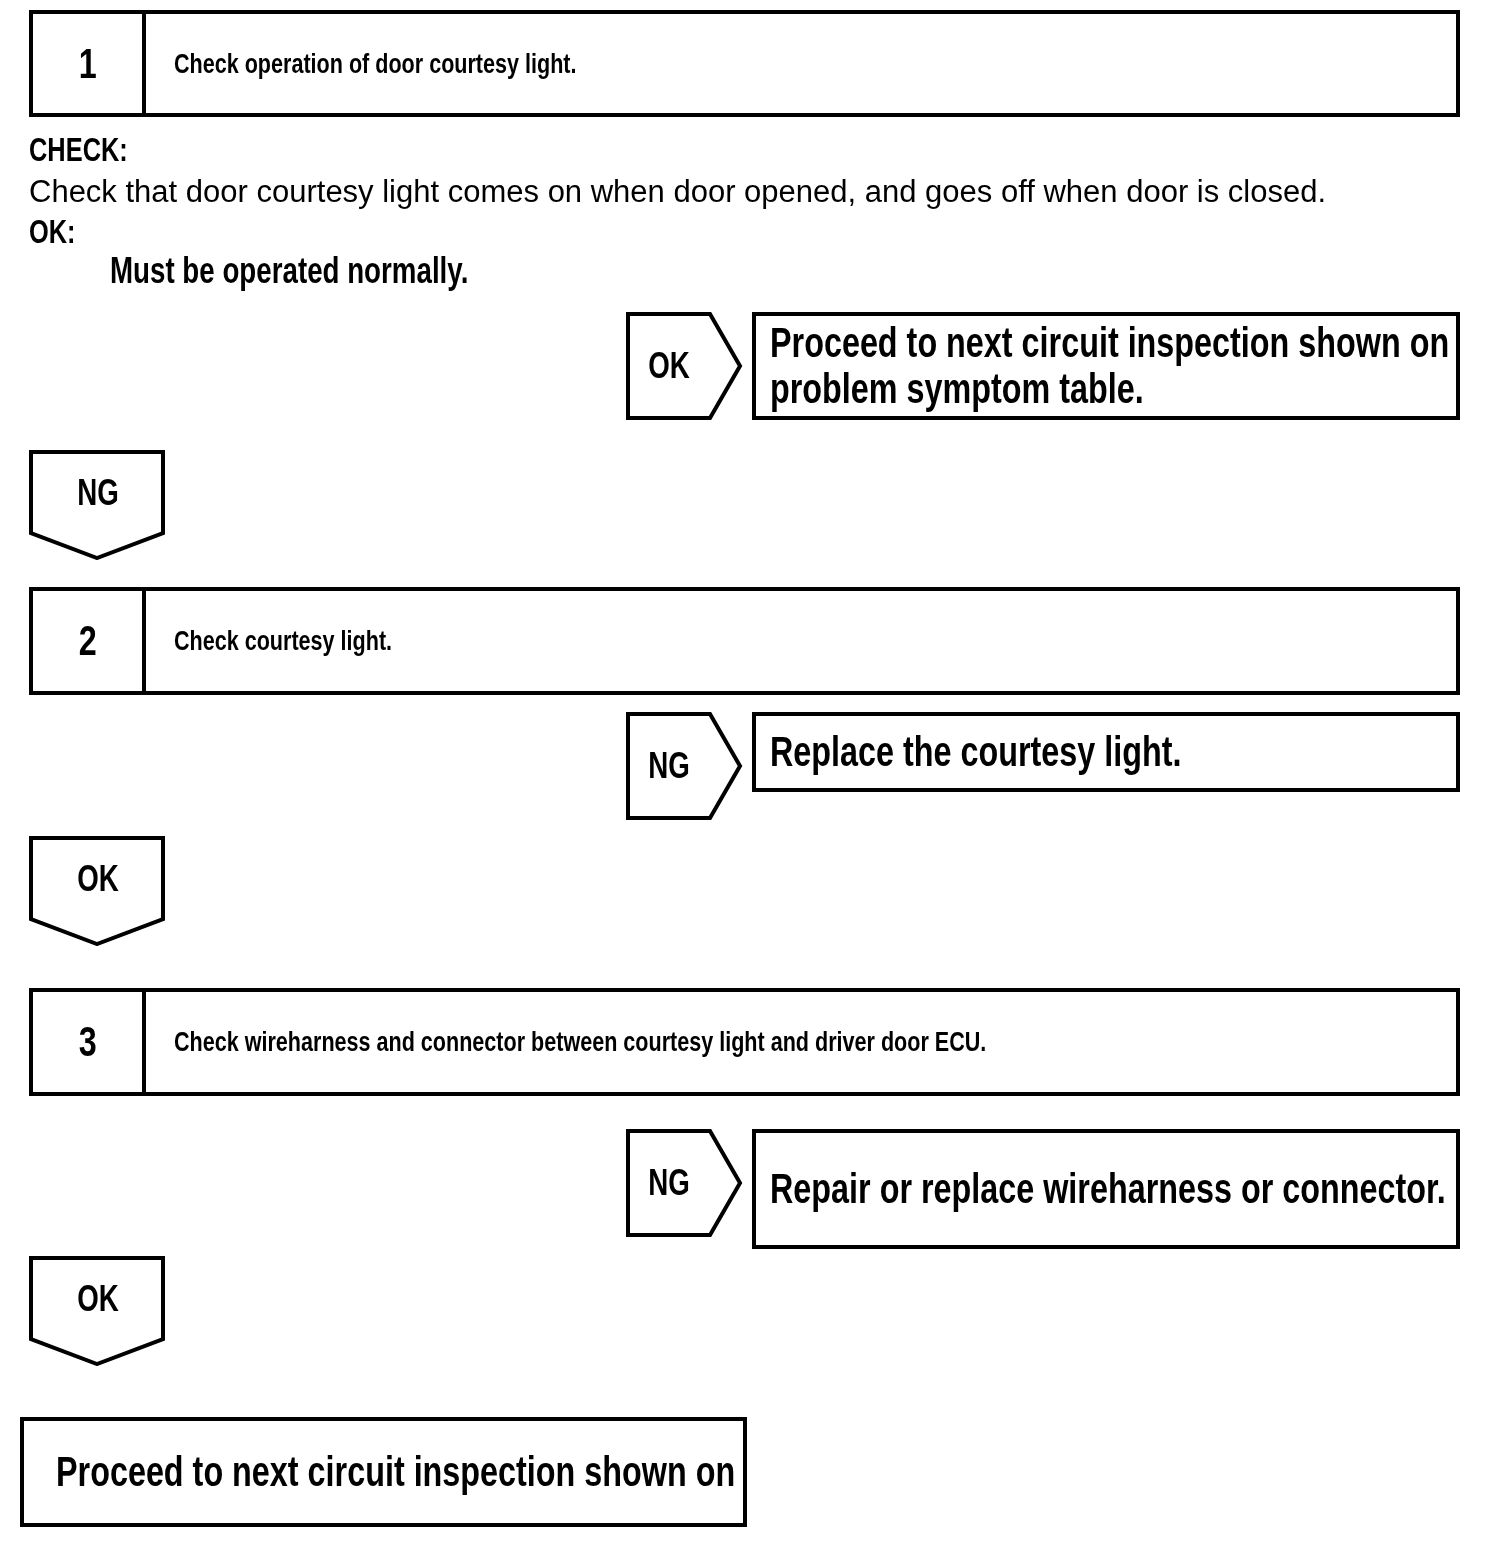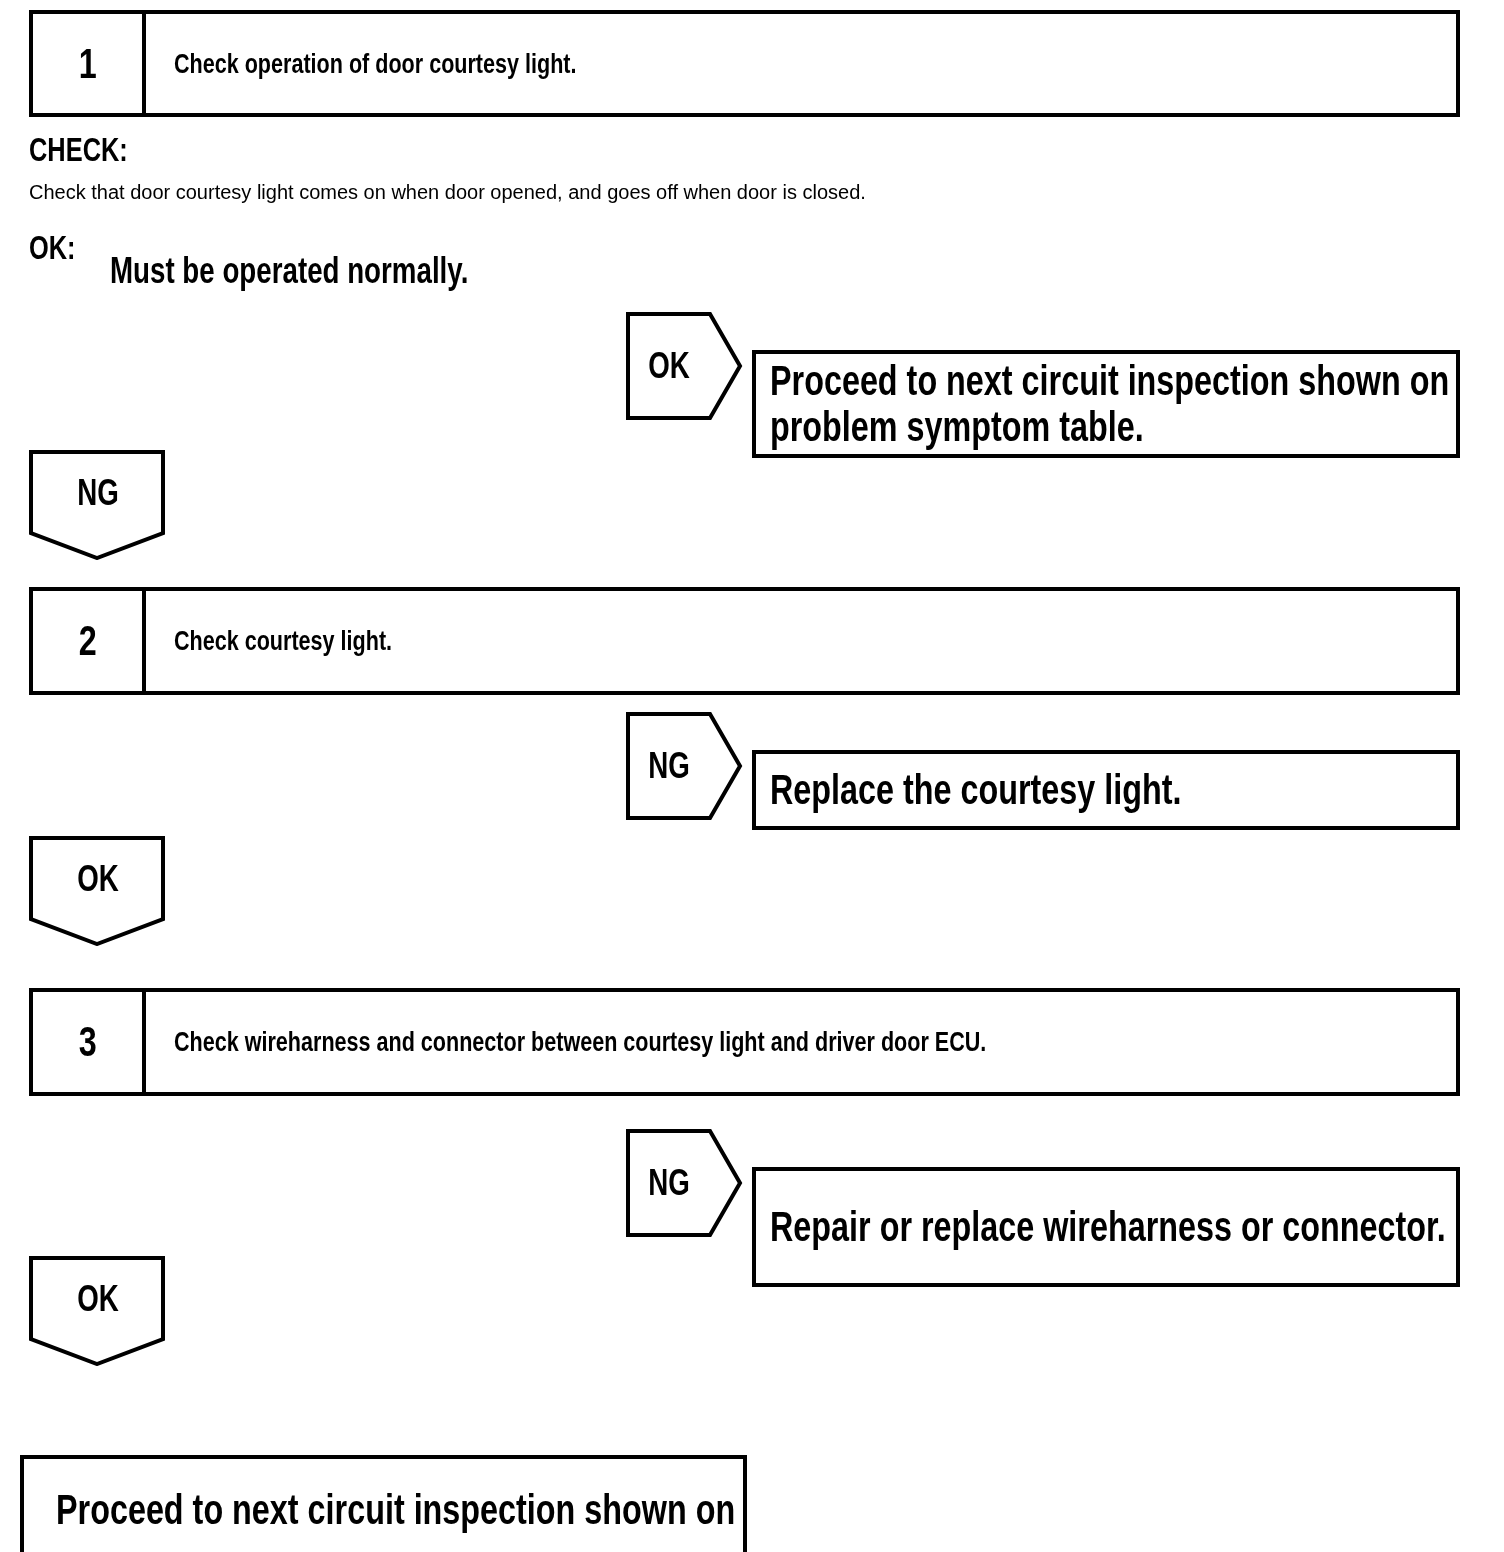--- a/index.html
+++ b/index.html
@@ -33,21 +33,21 @@
   }
 
   
   .txt{position:absolute;left:29px;}
   .heading{
     font-weight:bold;font-size:33px;line-height:36px;
     text-decoration:underline;
     text-decoration-thickness:3px;
     text-underline-offset:5px;
   }
-  .bodytxt{font-size:20px;line-height:36px;}
+  .bodytxt{font-size:31px;line-height:36px;}
   .criteria{font-weight:bold;font-size:36px;line-height:40px;}
 
   
   .penta-right{position:absolute;width:118px;height:108px;}
   .penta-right svg{position:absolute;left:0;top:0;}
   .penta-right .lbl{
     position:absolute;left:0;top:0;width:86px;height:108px;
     display:flex;align-items:center;justify-content:center;
     font-weight:bold;font-size:36px;
   }
@@ -60,42 +60,42 @@
     display:flex;align-items:center;justify-content:center;
     font-weight:bold;font-size:36px;
   }
 
   
   .action-box{
     position:absolute;
     border:4px solid #000;box-sizing:border-box;background:#fff;
     display:flex;flex-direction:column;justify-content:center;
     padding-left:14px;padding-right:6px;
-    font-weight:bold;font-size:42px;line-height:46px;margin-top:38px;
+    font-weight:bold;font-size:42px;line-height:46px;
   }
 </style>
 </head>
 <body>
 
 <div class="canvas">
 
   <div class="step" style="top:10px;height:107px;">
     <div class="step-num">
       <span class="cond-c">1</span>
     </div>
     <div class="step-title">
       <span class="cond">Check operation of door courtesy light.</span>
     </div>
   </div>
 
   <div class="txt heading" style="top:132px;">
     <span class="cond">CHECK:</span>
   </div>
   <div class="txt bodytxt" style="top:174px;">Check that door courtesy light comes on when door opened, and goes off when door is closed.</div>
-  <div class="txt heading" style="top:230px;">
+  <div class="txt heading" style="top:214px;">
     <span class="cond">OK:</span>
   </div>
   <div class="txt criteria" style="top:251px;left:110px;">
     <span class="cond">Must be operated normally.</span>
   </div>
 
   <div class="penta-right" style="left:626px;top:312px;">
     <svg width="118" height="108" viewBox="0 0 118 108">
       <polygon points="2,2 84,2 114,54 84,106 2,106" fill="#fff" stroke="#000" stroke-width="4"></polygon>
     </svg>

